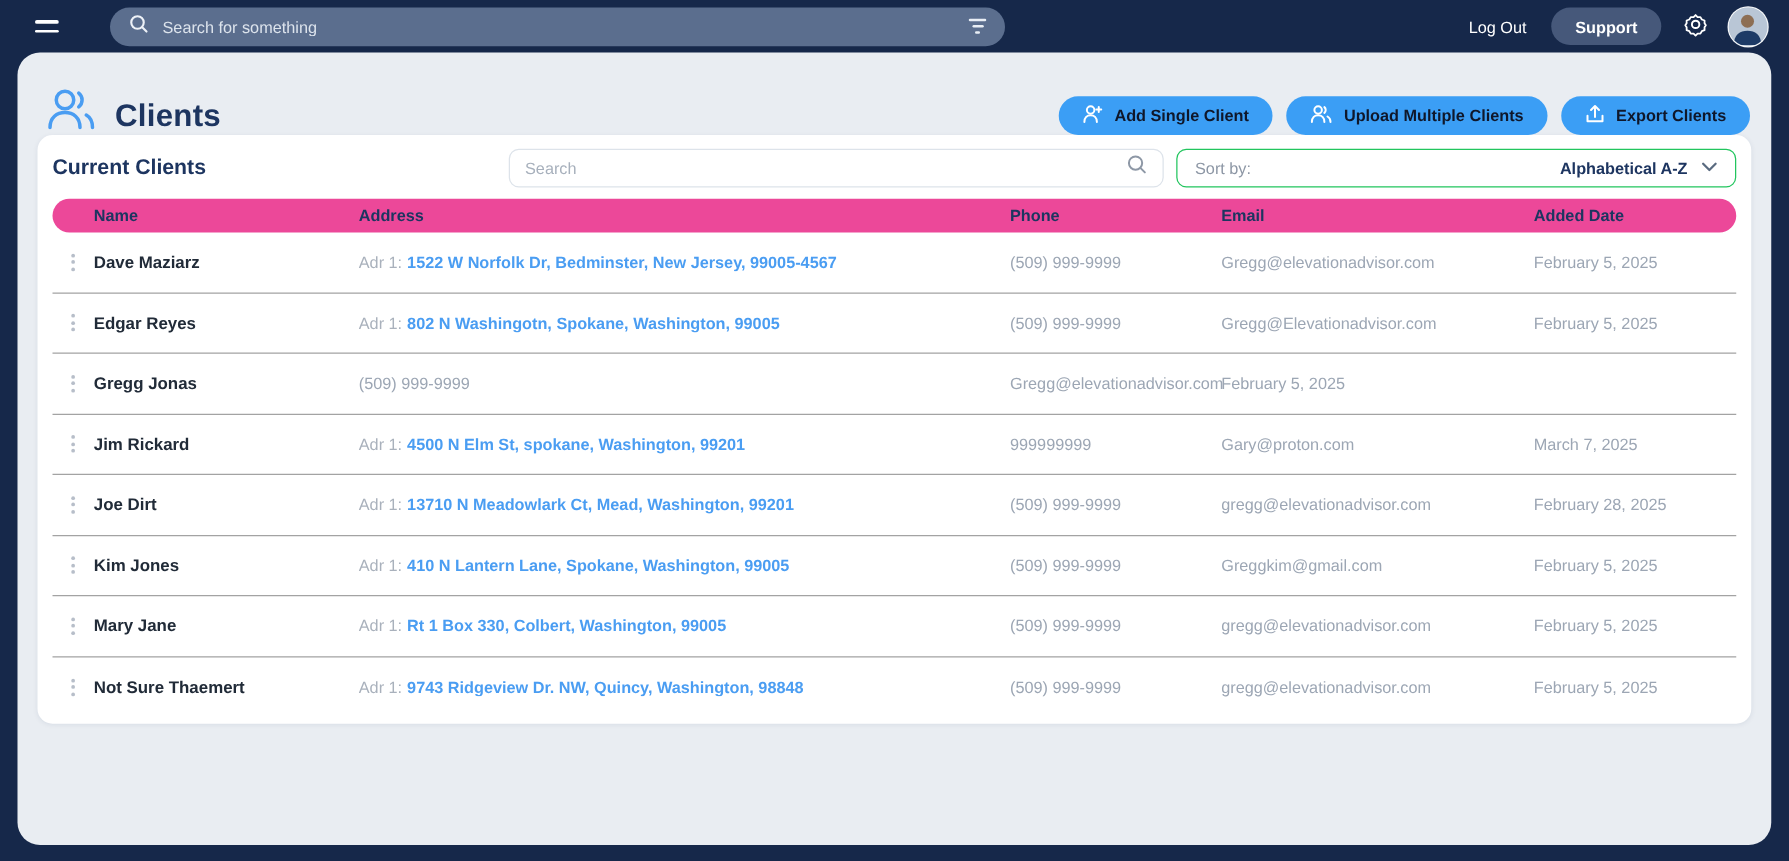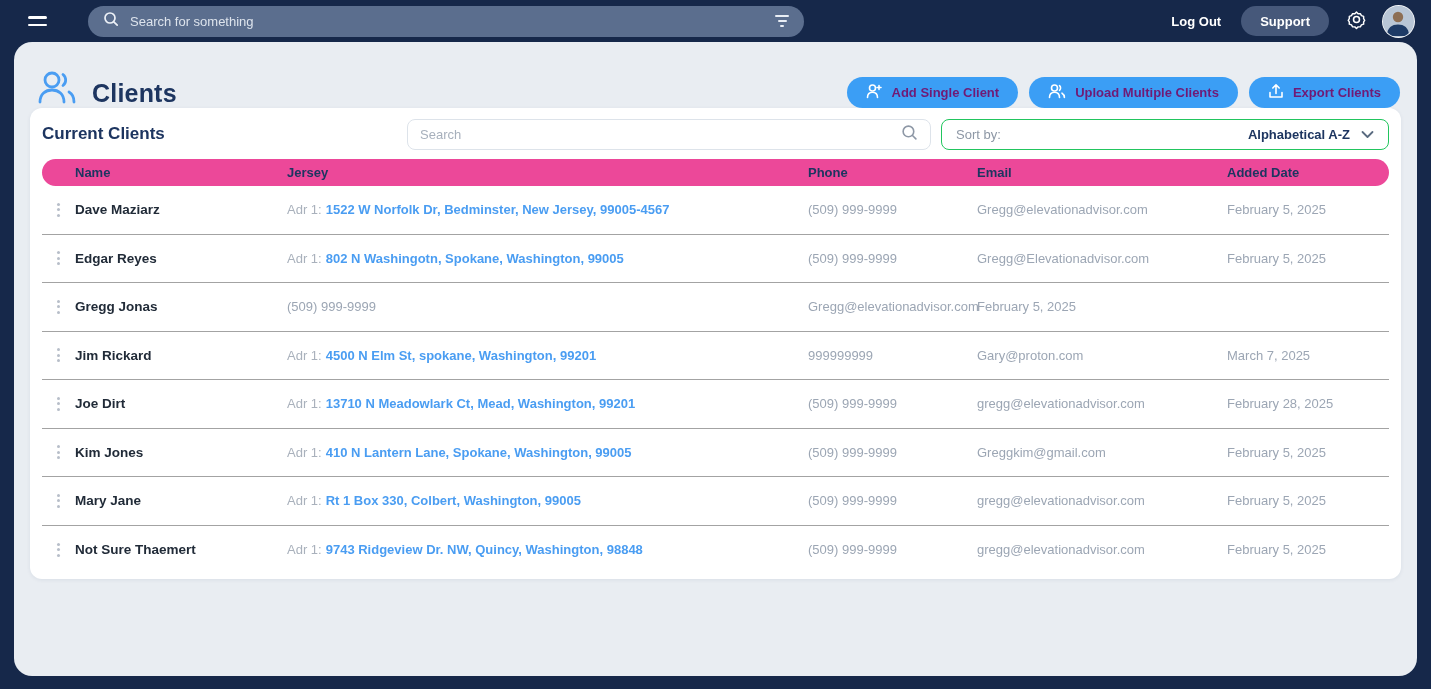--- a/index.html
+++ b/index.html
@@ -19,34 +19,34 @@
   .hamburger i:nth-child(2){ width:19px; }
   .tb-search { margin-left:40px; width:716px; height:31px; border-radius:16px; background:#5B6E8E;
     display:flex; align-items:center; padding:0 15px; gap:11px; }
   .tb-search input { flex:1; background:transparent; border:none; outline:none;
     color:#F2F5F9; font-size:13px; font-family:inherit; }
   .tb-search input::placeholder { color:#E4EAF2; opacity:.95; }
   .filter-ic { display:flex; flex-direction:column; align-items:center; gap:3px; cursor:pointer; }
   .filter-ic i { display:block; height:2px; border-radius:2px; background:#E9EEF5; }
   .filter-ic i:nth-child(1){ width:14px; } .filter-ic i:nth-child(2){ width:9px; } .filter-ic i:nth-child(3){ width:4px; }
   .tb-right { margin-left:auto; display:flex; align-items:center; }
-  .logout { color:#FFFFFF; font-size:13px; font-weight:700; margin-right:20px; cursor:pointer; }
+  .logout { color:#FFFFFF; font-size:13px; font-weight:400; margin-right:20px; cursor:pointer; }
   .support { background:#46587A; color:#FFFFFF; font-size:13px; font-weight:700; height:30px;
     padding:0 19px; border-radius:16px; display:flex; align-items:center; margin-right:17px; cursor:pointer; }
   .gear { color:#FFFFFF; font-size:21px; line-height:1; margin-right:15px; cursor:pointer; }
   .avatar { width:33px; height:33px; border-radius:50%; overflow:hidden; border:1.5px solid rgba(255,255,255,.85);
     background:#b9c6d6; cursor:pointer; flex:none; }
 
   
   .panel { flex:1; margin:0 14px 13px; background:#E9EDF2; border-radius:18px; overflow:hidden; }
   .panel-header { height:66px; display:flex; align-items:flex-end; padding:0 17px 0 22px; }
   .clients-ic { width:42px; height:40px; flex:none; margin-right:14px; }
   .page-title { font-size:25px; font-weight:800; color:#1D3560; letter-spacing:.2px; }
   .hdr-buttons { margin-left:auto; display:flex; gap:11px; }
-  .btn-blue { background:#3B9EF5; color:#701a75; border:none; height:31px; padding:0 19px; border-radius:17px;
+  .btn-blue { background:#3B9EF5; color:#0f172a; border:none; height:31px; padding:0 19px; border-radius:17px;
     display:flex; align-items:center; gap:9px; font-size:13px; font-weight:700; font-family:inherit; cursor:pointer; }
   .btn-blue svg { flex:none; }
 
   
   .card { background:#FFFFFF; border-radius:12px; margin:0 16px; padding:8px 12px 5px;
     box-shadow:0 1px 4px rgba(20,40,80,.07); }
   .card-toolbar { height:36px; display:flex; align-items:center; margin-bottom:7px; }
   .section-title { font-size:17px; font-weight:800; color:#1D3560; margin-left:0px; }
   .c-search { margin-left:auto; width:524px; height:31px; border:1px solid #DDE3EA; border-radius:8px;
     display:flex; align-items:center; padding:0 12px; gap:8px; background:#fff; }
@@ -187,21 +187,21 @@
             <svg width="13" height="9" viewBox="0 0 13 9" fill="none">
                 <path d="M1.5 2 6.5 7 11.5 2" stroke="#5A6B80" stroke-width="1.8" stroke-linecap="round" stroke-linejoin="round"></path>
               </svg>
           </span>
         </div>
       </div>
 
       <div class="thead tgrid">
         <span></span>
         <span>Name</span>
-        <span>Jersey</span>
+        <span>Address</span>
         <span>Phone</span>
         <span>Email</span>
         <span>Added Date</span>
       </div>
 
       <div id="table-body">
         <div class="trow tgrid">
           <span class="kebab">
               <i></i>
               <i></i>

